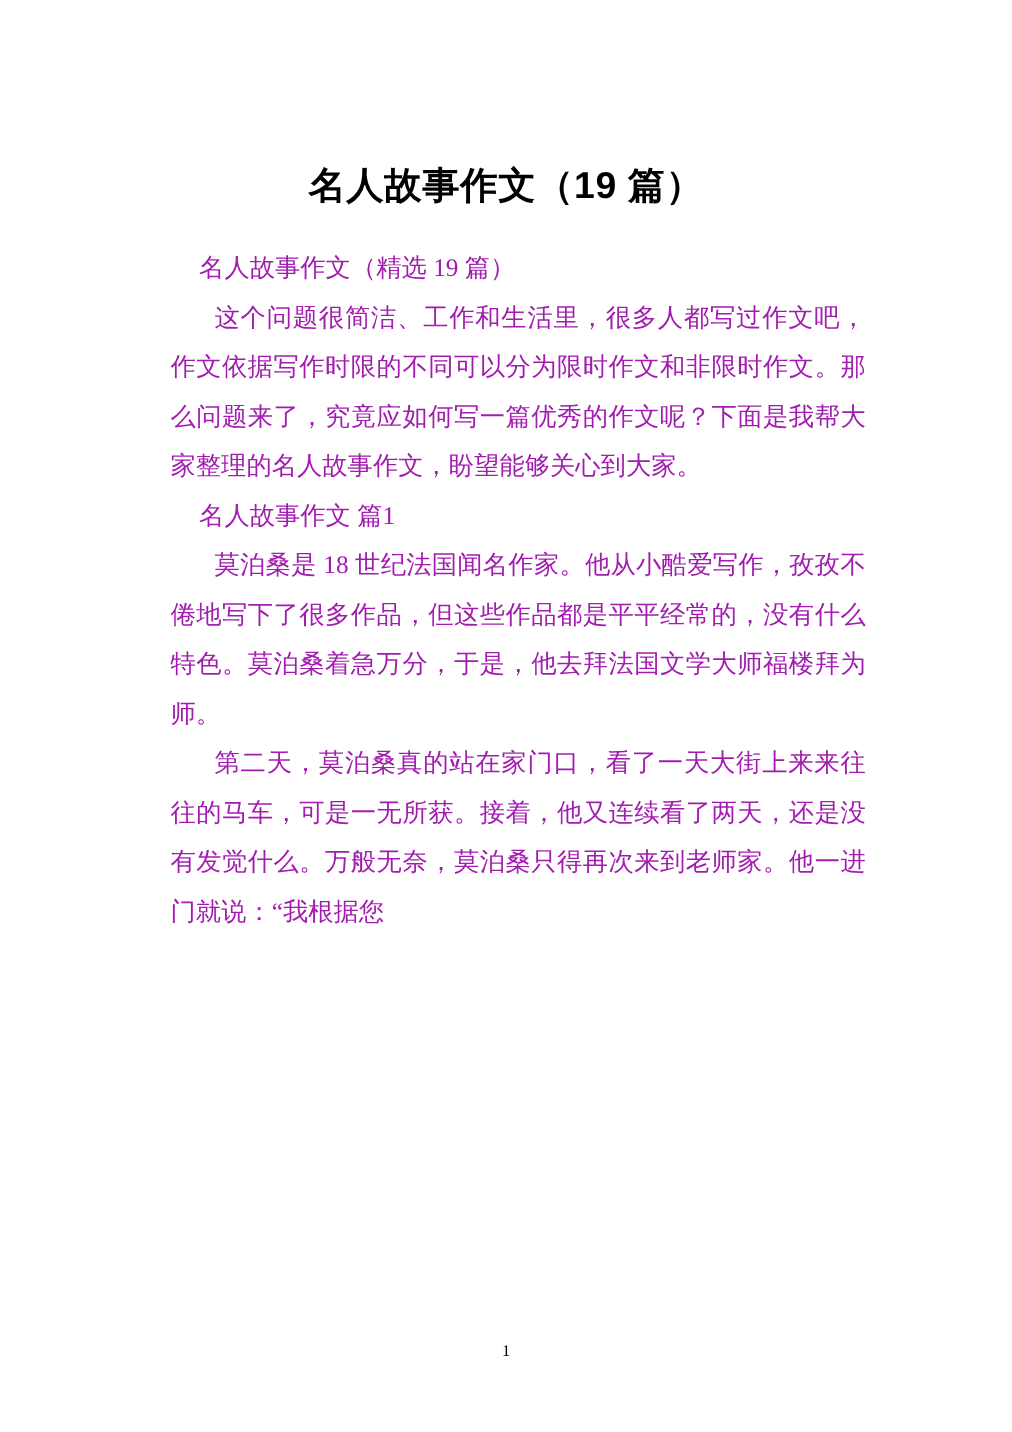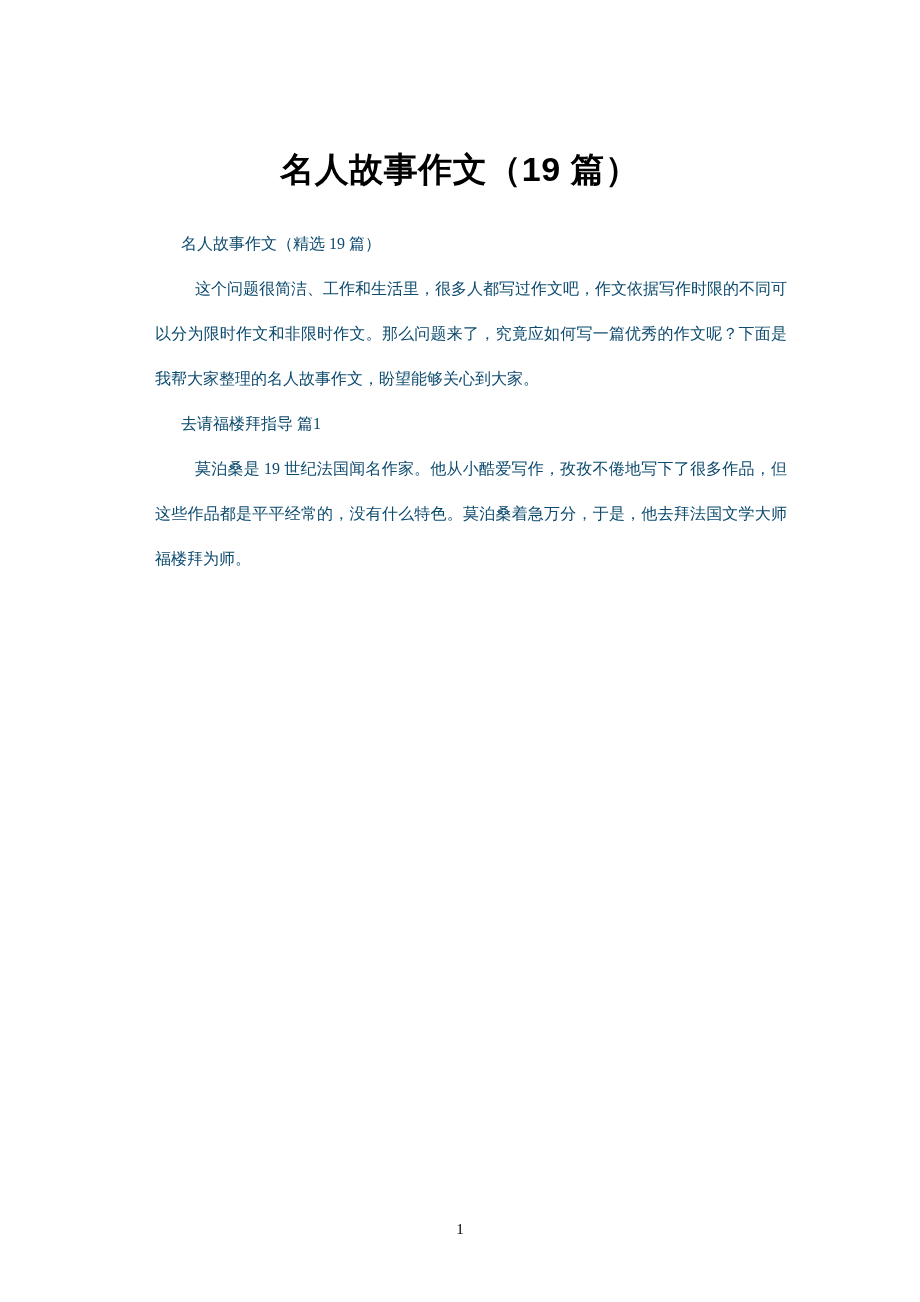--- a/index.html
+++ b/index.html
@@ -38,26 +38,26 @@
 
   .content {
     position: absolute;
     top: 205px;
     left: 155px;
     width: 632px;
   }
 
   .para {
     margin: 0;
-    font-size: 16px;
+    font-size: 23px;
     line-height: 45px;
     text-align: justify;
     text-justify: inter-ideograph;
     text-indent: 0;
-    color: #0c4a6e;
+    color: #a21caf;
     word-break: break-all;
   }
 
   .para.indent {
     text-indent: 40px;
   }
 
   .para.heading-line {
     text-indent: 26px;
   }
@@ -83,24 +83,25 @@
 <div class="page">
 
   <h1 class="doc-title">名人故事作文（19 篇）</h1>
 
   <div class="content">
 
     <p class="para sub-title">名人故事作文（精选 19 篇）</p>
 
     <p class="para indent">这个问题很简洁、工作和生活里，很多人都写过作文吧，作文依据写作时限的不同可以分为限时作文和非限时作文。那么问题来了，究竟应如何写一篇优秀的作文呢？下面是我帮大家整理的名人故事作文，盼望能够关心到大家。</p>
 
-    <p class="para heading-line">去请福楼拜指导 篇1</p>
+    <p class="para heading-line">名人故事作文 篇1</p>
 
 
-    <p class="para indent">莫泊桑是 19 世纪法国闻名作家。他从小酷爱写作，孜孜不倦地写下了很多作品，但这些作品都是平平经常的，没有什么特色。莫泊桑着急万分，于是，他去拜法国文学大师福楼拜为师。</p>
+    <p class="para indent">莫泊桑是 18 世纪法国闻名作家。他从小酷爱写作，孜孜不倦地写下了很多作品，但这些作品都是平平经常的，没有什么特色。莫泊桑着急万分，于是，他去拜法国文学大师福楼拜为师。</p>
 
 
+    <p class="para indent">第二天，莫泊桑真的站在家门口，看了一天大街上来来往往的马车，可是一无所获。接着，他又连续看了两天，还是没有发觉什么。万般无奈，莫泊桑只得再次来到老师家。他一进门就说：“我根据您</p>
 
   </div>
 
   <div class="page-number">1</div>
 
 </div>
 
 </body></html>

